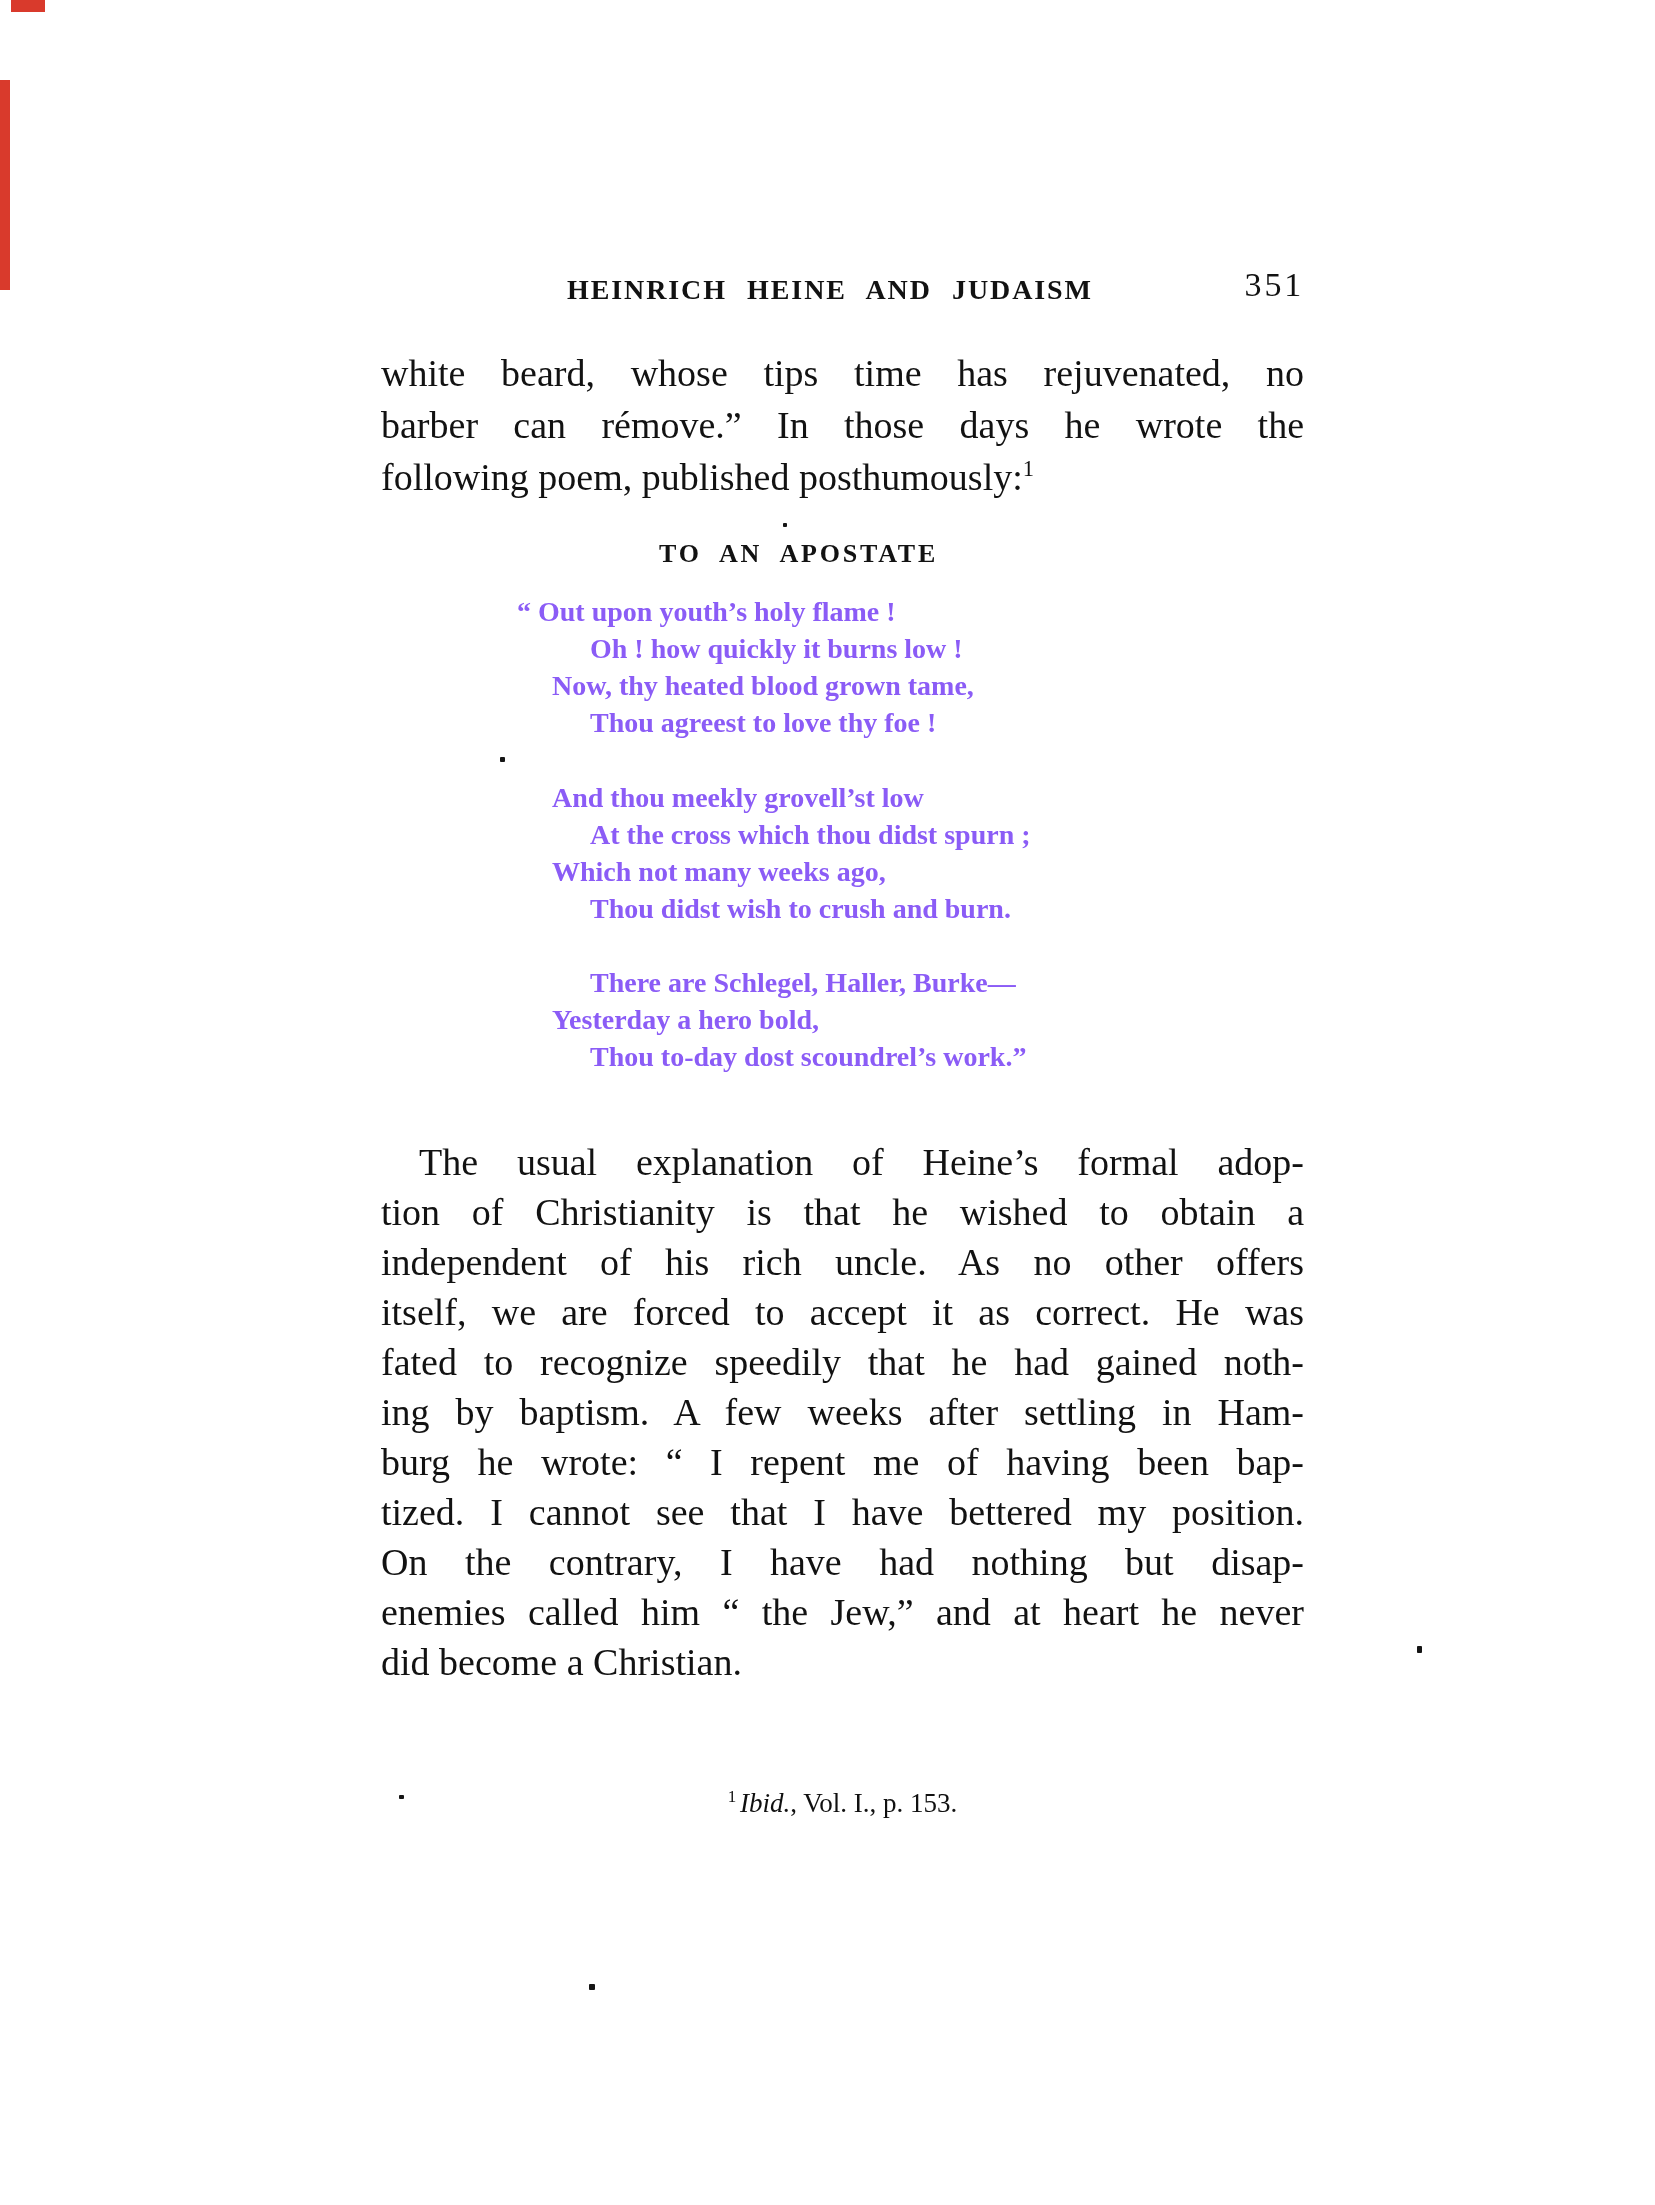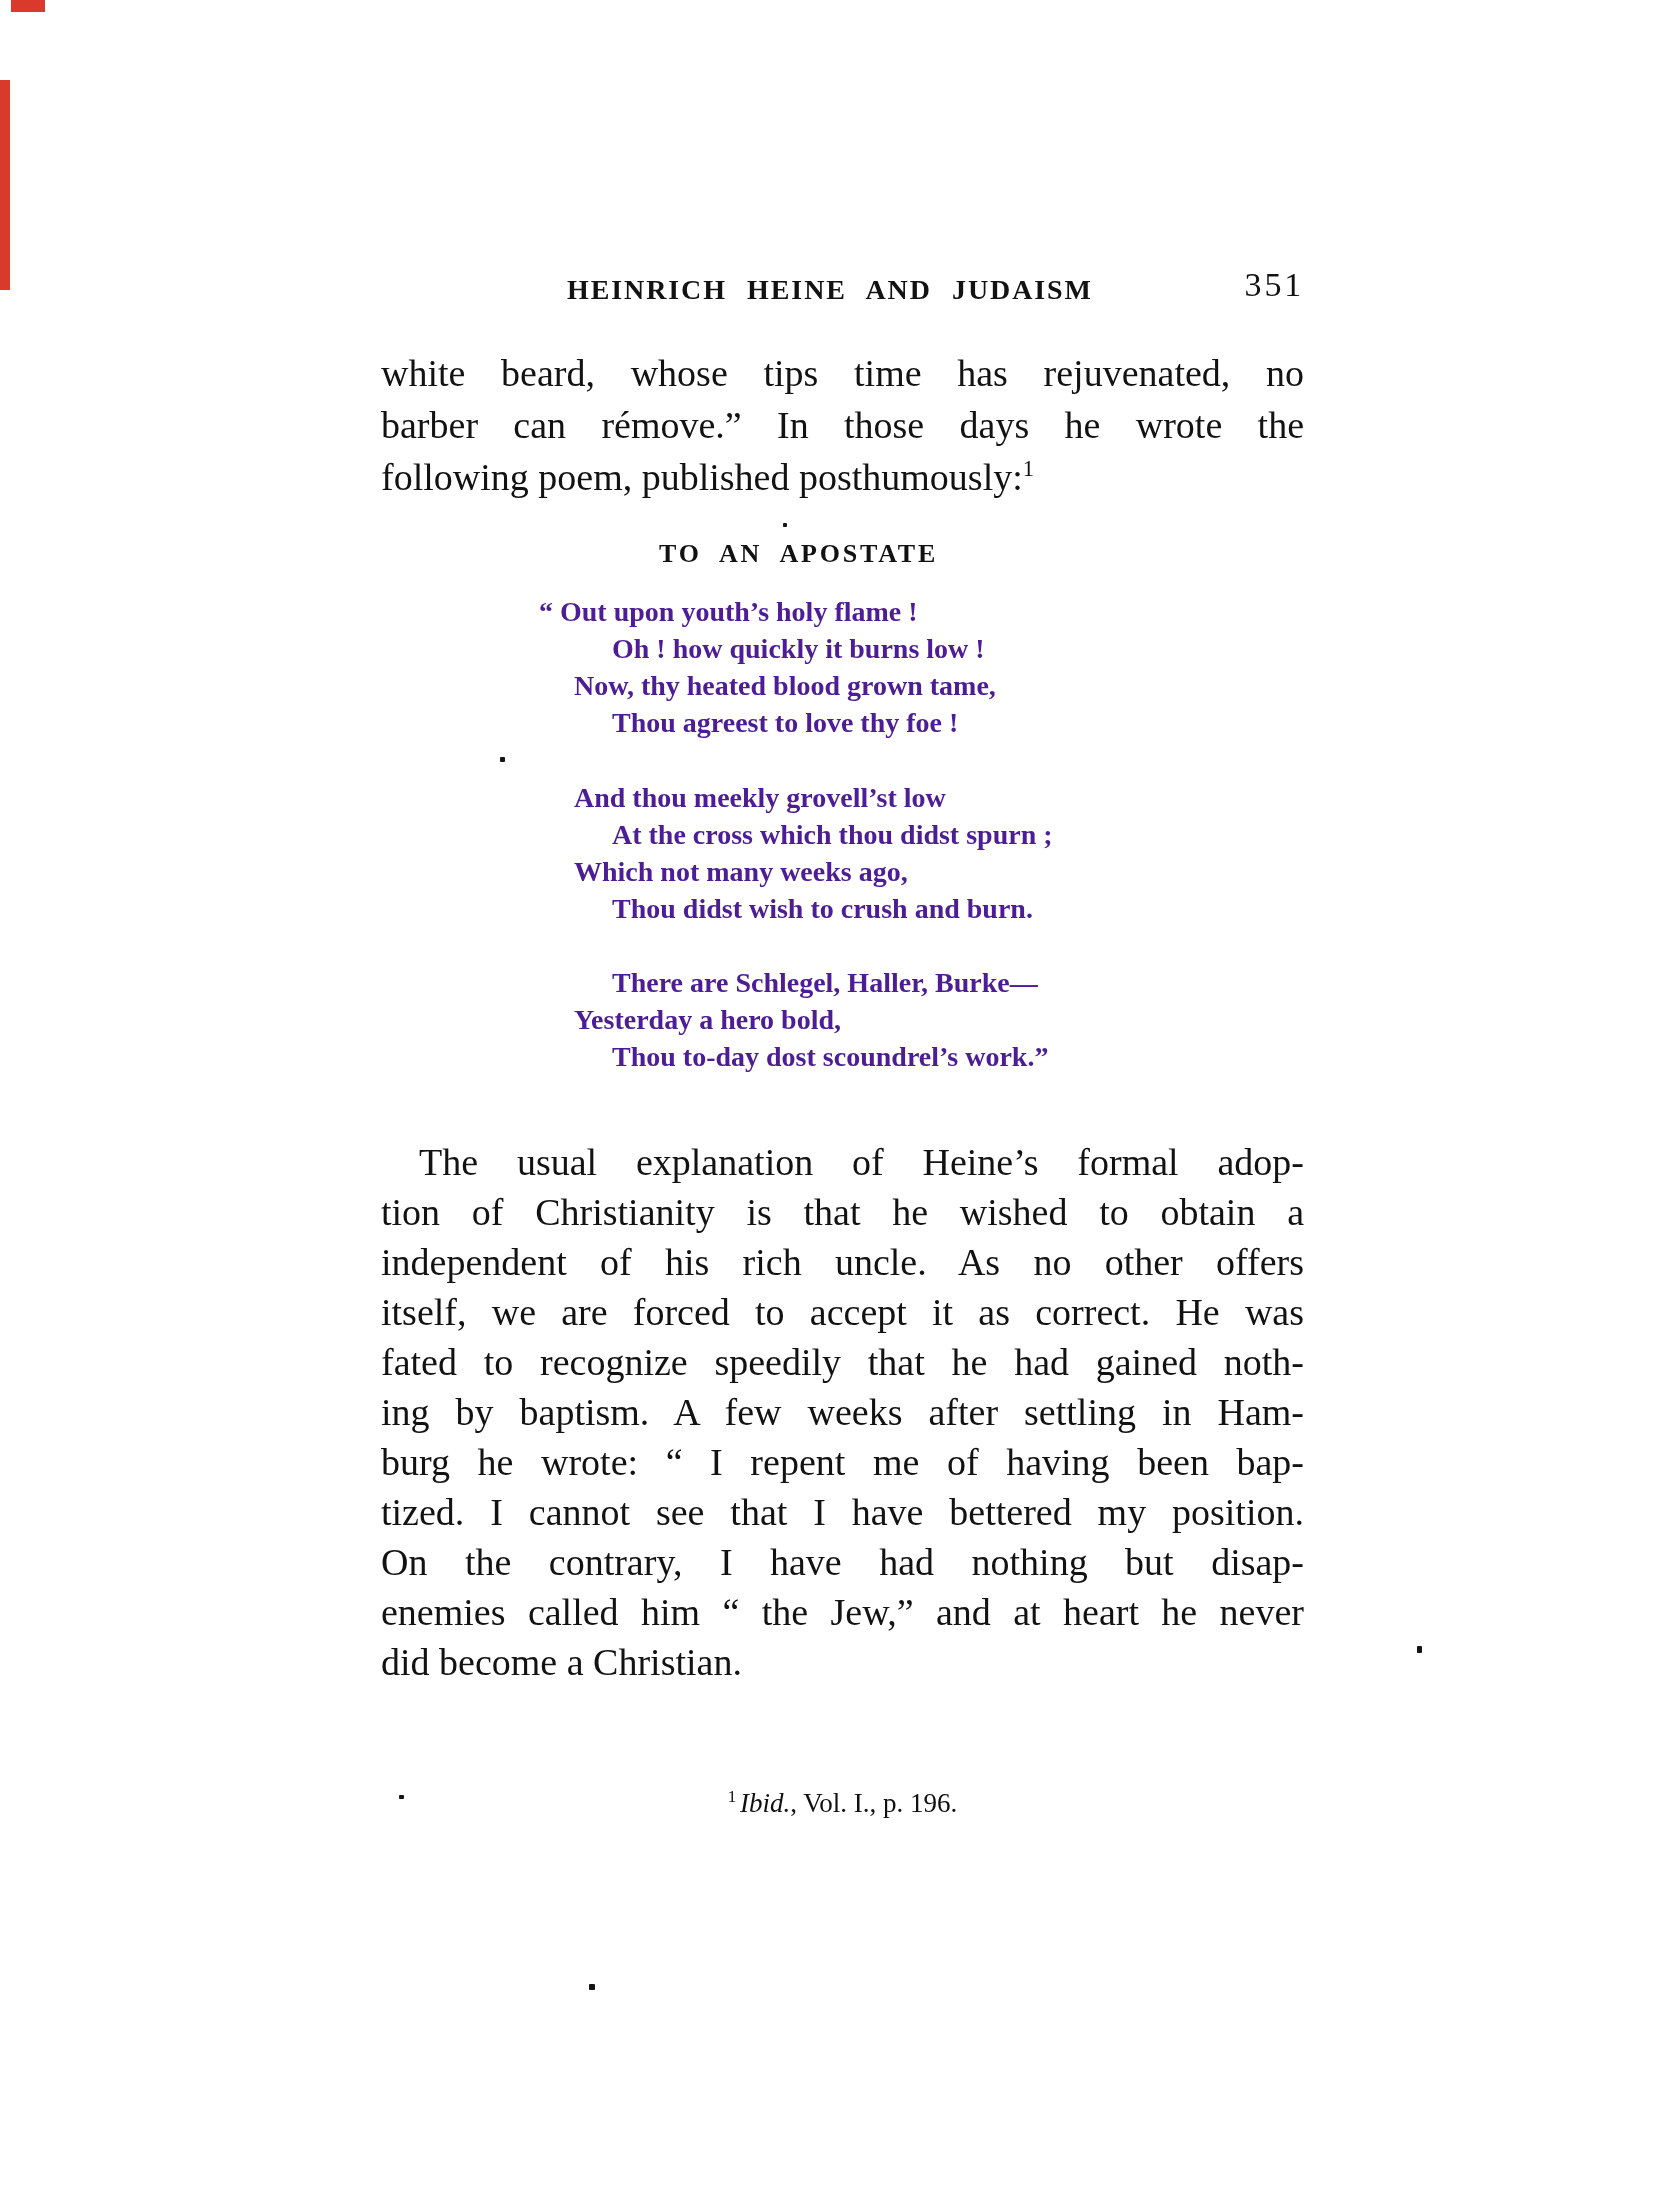--- a/index.html
+++ b/index.html
@@ -31,22 +31,22 @@
   .lastline{text-align:left;}
   .indent-first{text-indent:38px;}
   .line sup{font-size:22.6px;line-height:0;}
   
   .poem-title{
     position:absolute;left:659px;top:539px;
     font-size:26px;font-weight:700;letter-spacing:2.8px;word-spacing:9.4px;
     white-space:nowrap;
   }
   .stanza{
-    position:absolute;left:381px;width:923px;
-    font-size:28px;font-weight:700;line-height:37px;color:#4c1d95;
+    position:absolute;left:359px;width:923px;
+    font-size:28px;font-weight:700;line-height:37px;color:#8b5cf6;
     white-space:nowrap;
   }
   .s1{top:593px;}
   .s2{top:779px;}
   .s3{top:964px;}
   .pl-hang{padding-left:158px;}
   .pl-flush{padding-left:193px;}
   .pl-indent{padding-left:231px;}
   
   .footnote{
@@ -120,20 +120,20 @@
     <div class="line just">ing by baptism.  A few weeks after settling in Ham-</div>
     <div class="line just">burg he wrote: “ I repent me of having been bap-</div>
     <div class="line just">tized.  I cannot see that I have bettered my position.</div>
     <div class="line just">On the contrary, I have had nothing but disap-</div>
     <div class="line just">enemies called him “ the Jew,” and at heart he never</div>
     <div class="line lastline">did become a Christian.</div>
   </div>
 
   <div class="speck sp3"></div>
   <div class="footnote">
-    <sup>1</sup><span class="src">Ibid.</span><span>, Vol. I., p. 196.</span>
+    <sup>1</sup><span class="src">Ibid.</span><span>, Vol. I., p. 153.</span>
   </div>
 
   <div class="speck sp4"></div>
   <div class="speck sp5"></div>
 
 </div>
 
 
 </body></html>

